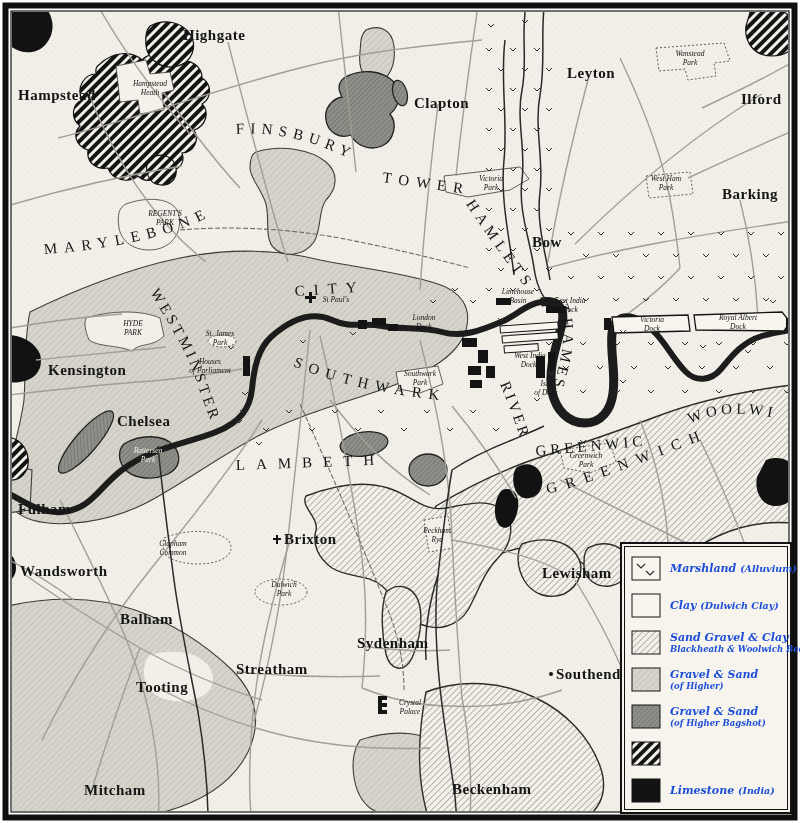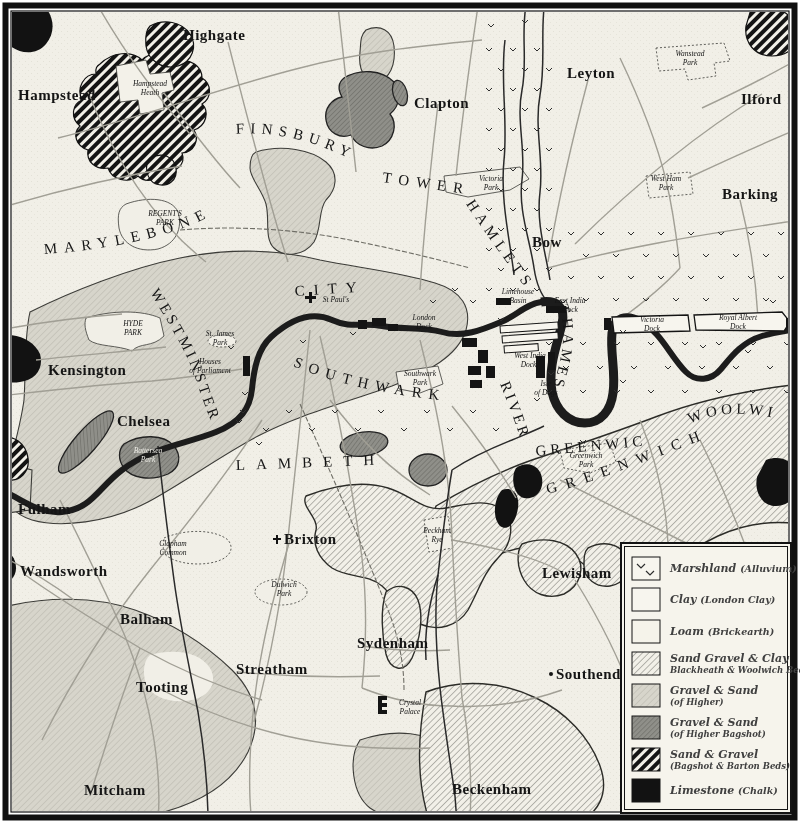--- a/index.html
+++ b/index.html
@@ -6,21 +6,21 @@
     font-family:"Liberation Serif",serif;}
   #stage{position:absolute;inset:0;width:800px;height:823px;}
   #map{position:absolute;left:0;top:0;}
   
   #legend{position:absolute;left:620px;top:542px;width:172px;height:272px;background:#f6f4ec;
     border:2px solid #131313;box-sizing:border-box;}
   #legend .inner{position:absolute;inset:2px;border:1px solid #131313;padding:7px 4px 4px 6px;
     display:flex;flex-direction:column;justify-content:space-between;box-sizing:border-box;}
   .lrow{display:flex;align-items:center;gap:9px;min-height:28px;}
   .sw{flex:0 0 auto;display:block;}
-  .ltxt{color:#404040;line-height:1.12;}
+  .ltxt{color:#1d4ed8;line-height:1.12;}
   .l1{font:700 italic 11px "DejaVu Serif",serif;white-space:nowrap;}
   .l1 .lp{font:700 italic 9.5px "DejaVu Serif",serif;}
   .l2{font:700 italic 8.5px "DejaVu Serif",serif;white-space:nowrap;}
   
   text{fill:#151515;}
   .town{font:700 15px "Liberation Serif",serif;letter-spacing:.5px;}
   .district{font:400 15px "Liberation Serif",serif;}
   .place{font:italic 400 7.5px "Liberation Serif",serif;text-anchor:middle;}
   .place-light{font:italic 400 7.5px "Liberation Serif",serif;text-anchor:middle;fill:#efeee8;}
 </style>
@@ -437,29 +437,21 @@
           </svg>
           <div class="ltxt">
             <div class="l1">Marshland <span class="lp">(Alluvium)</span></div>
           </div>
         </div>
         <div class="lrow">
           <svg class="sw" width="30" height="25">
             <rect x="1" y="1" width="28" height="23" fill="#f7f5ee" stroke="#141414" stroke-width="1"></rect>
           </svg>
           <div class="ltxt">
-            <div class="l1">Clay <span class="lp">(London Clay)</span></div>
-          </div>
-        </div>
-        <div class="lrow">
-          <svg class="sw" width="30" height="25">
-            <rect x="1" y="1" width="28" height="23" fill="#f5f3ea" stroke="#141414" stroke-width="1"></rect>
-          </svg>
-          <div class="ltxt">
-            <div class="l1">Loam <span class="lp">(Brickearth)</span></div>
+            <div class="l1">Clay <span class="lp">(Dulwich Clay)</span></div>
           </div>
         </div>
         <div class="lrow">
           <svg class="sw" width="30" height="25">
             <rect x="1" y="1" width="28" height="23" fill="url(#p-hatchl)" stroke="#141414" stroke-width="1"></rect>
           </svg>
           <div class="ltxt">
             <div class="l1">Sand Gravel &amp; Clay </div>
             <div class="l2">Blackheath &amp; Woolwich Beds</div>
           </div>
@@ -479,28 +471,24 @@
           </svg>
           <div class="ltxt">
             <div class="l1">Gravel &amp; Sand </div>
             <div class="l2">(of Higher Bagshot)</div>
           </div>
         </div>
         <div class="lrow">
           <svg class="sw" width="30" height="25">
             <rect x="1" y="1" width="28" height="23" fill="url(#p-hatchd)" stroke="#141414" stroke-width="1"></rect>
           </svg>
-          <div class="ltxt">
-            <div class="l1">Sand &amp; Gravel </div>
-            <div class="l2">(Bagshot &amp; Barton Beds)</div>
-          </div>
         </div>
         <div class="lrow">
           <svg class="sw" width="30" height="25">
             <rect x="1" y="1" width="28" height="23" fill="#121212" stroke="#141414" stroke-width="1"></rect>
           </svg>
           <div class="ltxt">
-            <div class="l1">Limestone <span class="lp">(Chalk)</span></div>
+            <div class="l1">Limestone <span class="lp">(India)</span></div>
           </div>
         </div>
       </div>
   </div>
 </div>
 
 </body></html>

